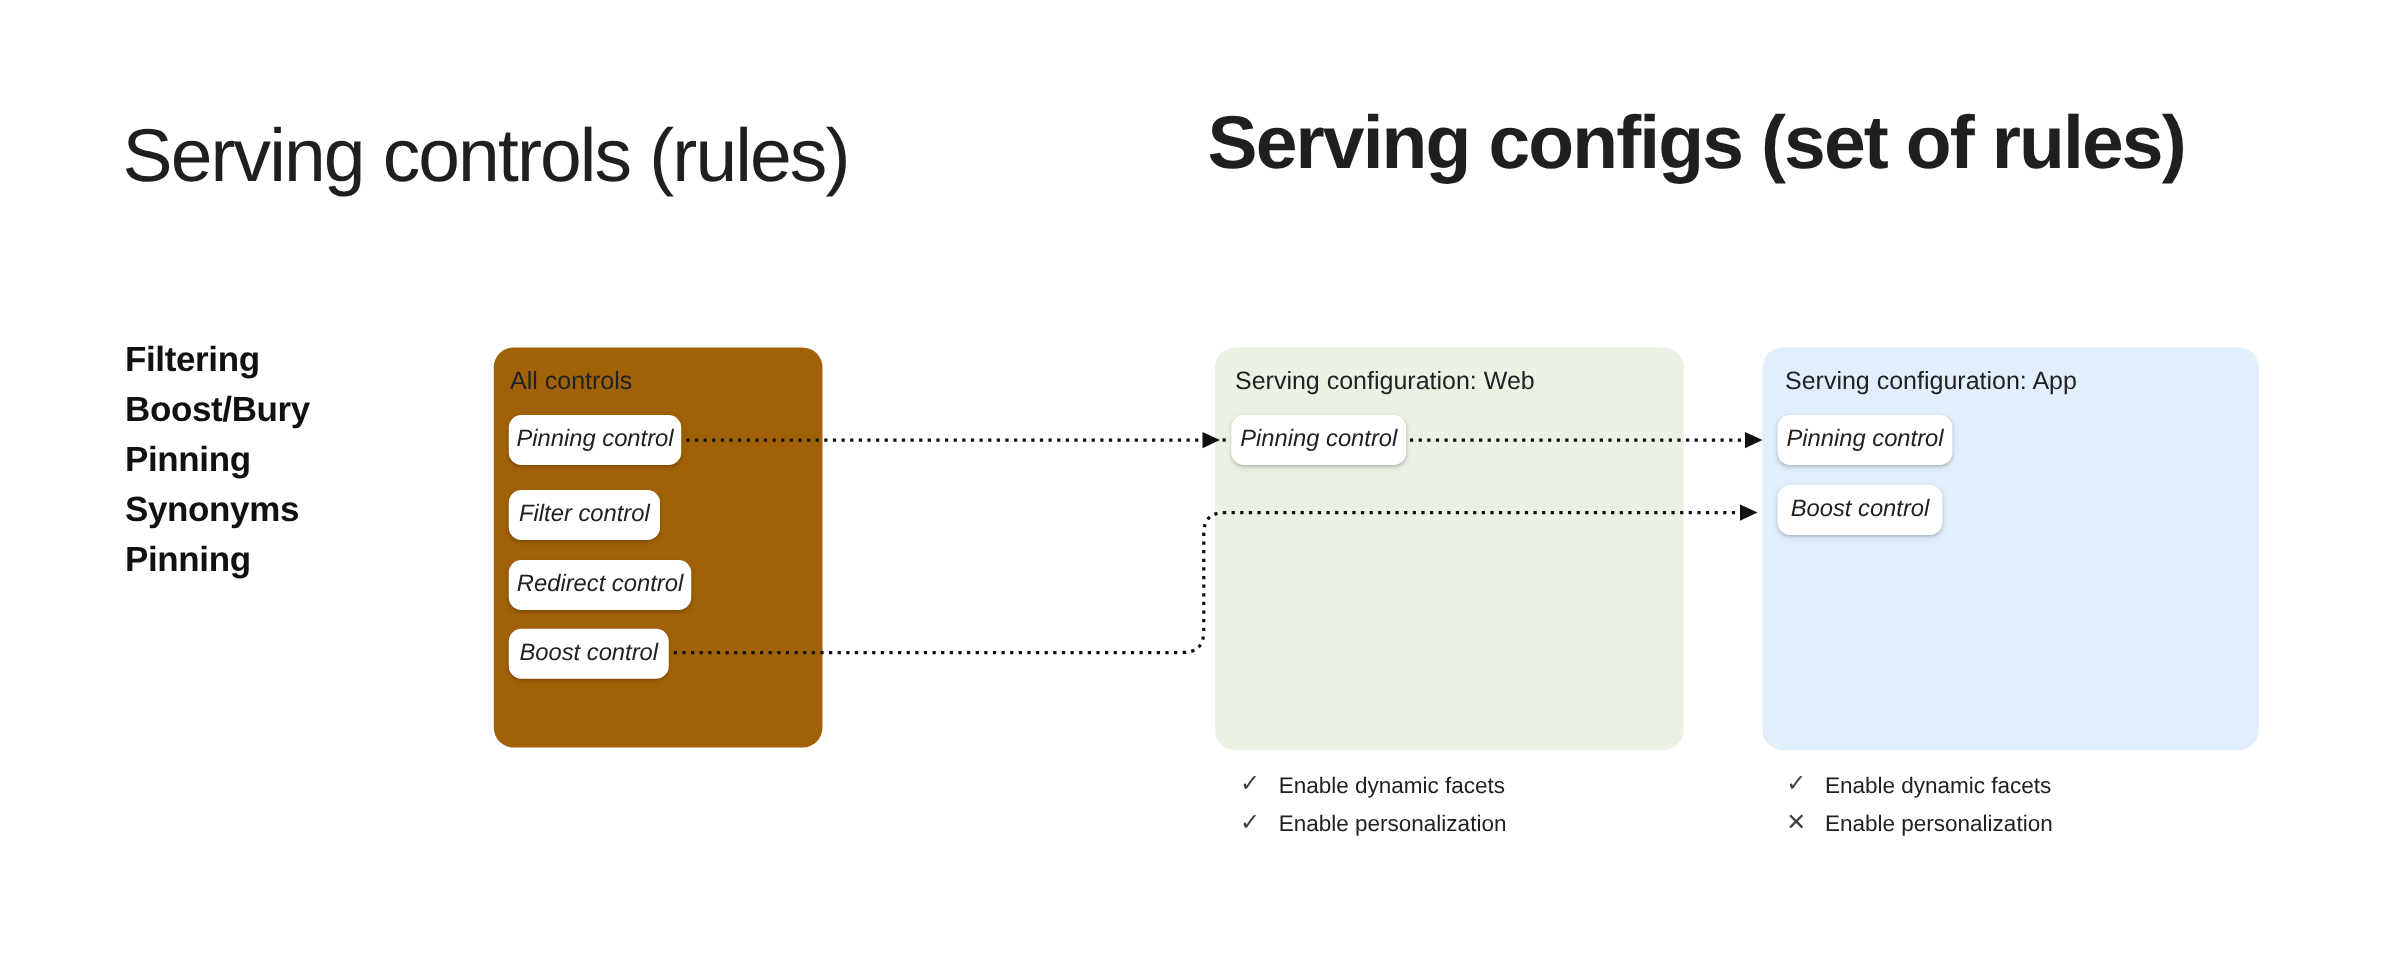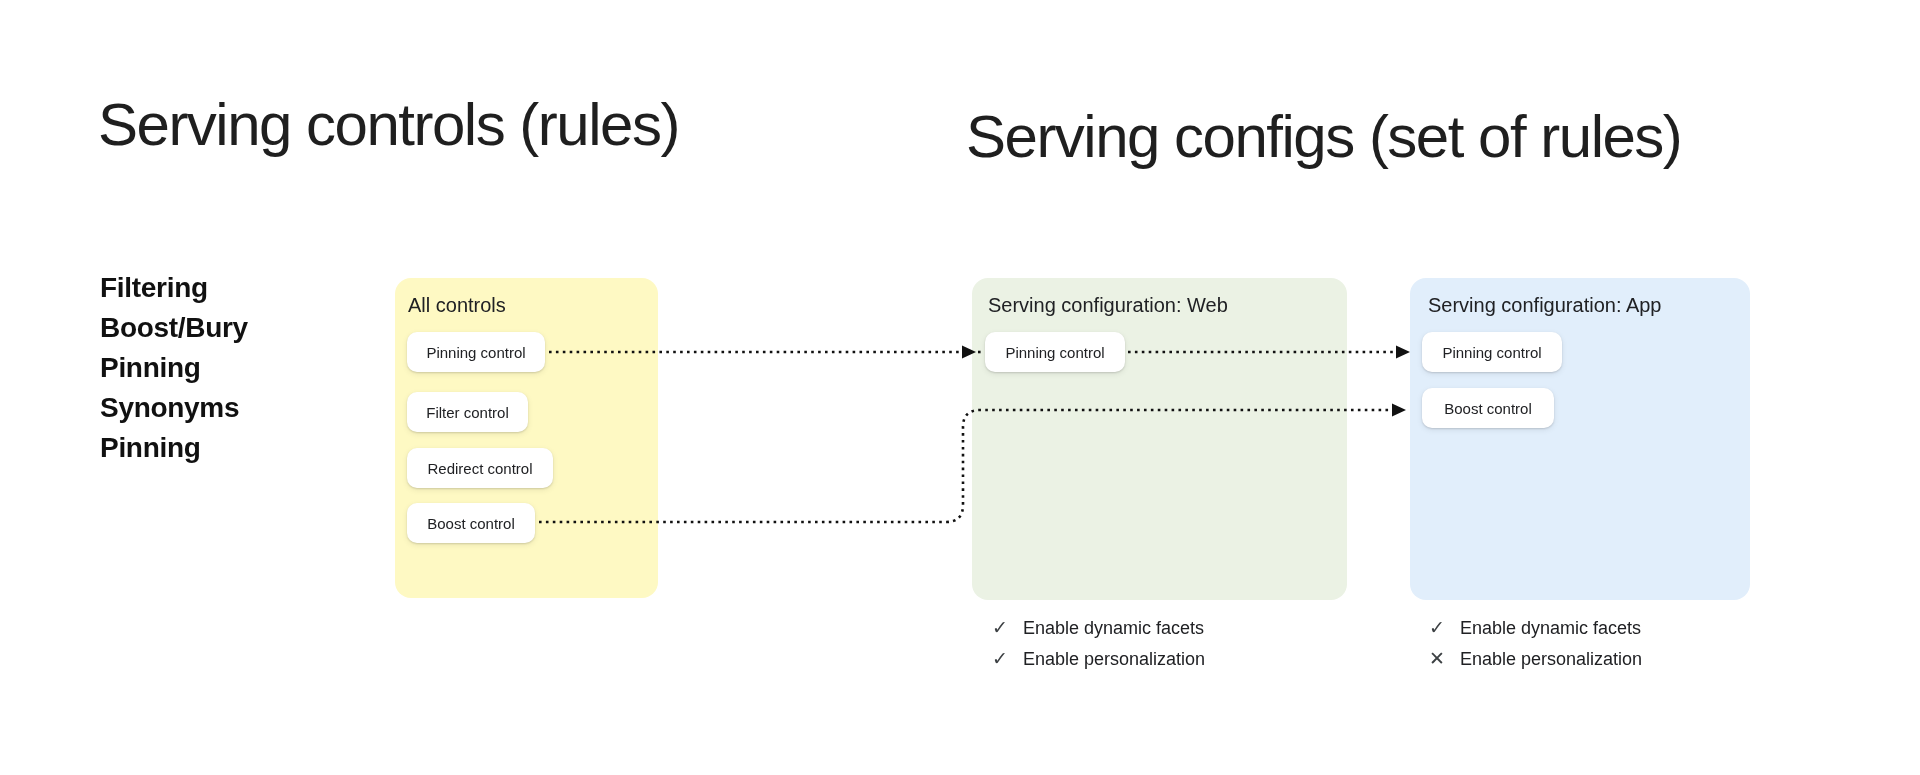--- a/index.html
+++ b/index.html
@@ -15,21 +15,21 @@
   .h1 {
     position: absolute;
     font-size: 60px;
     font-weight: 500;
     color: #1f1f1f;
     letter-spacing: -1.5px;
     line-height: 66px;
     white-space: nowrap;
   }
   #left-h1 { left: 98px; top: 92px; }
-  #right-h1 { left: 966px; top: 104px; }
+  #right-h1 { left: 966px; top: 81px; font-weight: bold; }
   .sub {
     position: absolute;
     font-size: 30px;
     font-weight: 400;
     color: #7d7d7d;
     letter-spacing: -0.2px;
     white-space: nowrap;
   }
   #left-sub { left: 100px; top: 174px; }
   #right-sub { left: 970px; top: 174px; }
@@ -48,47 +48,48 @@
     letter-spacing: -0.3px;
     white-space: nowrap;
   }
 
   .card {
     position: absolute;
     top: 278px;
     height: 322px;
     border-radius: 16px;
   }
-  #card-all { left: 395px; width: 263px; height: 320px; background: #fef9c3; }
+  #card-all { left: 395px; width: 263px; height: 320px; background: #a16207; }
   #card-web { left: 972px; width: 375px; background: #ebf2e4; }
-  #card-app { left: 1410px; width: 340px; background: #e1eefb; }
+  #card-app { left: 1410px; width: 397px; background: #e1eefb; }
 
   .card-label {
     position: absolute;
     left: 13px;
     top: 16px;
     font-size: 20px;
     color: #202124;
     white-space: nowrap;
   }
   #card-web .card-label { left: 16px; }
   #card-app .card-label { left: 18px; }
 
   .pill {
     position: absolute;
     background: #ffffff;
     border-radius: 10px;
     height: 40px;
     display: flex;
     align-items: center;
     justify-content: center;
-    font-size: 15px;
+    font-size: 19px;
     color: #202124;
     white-space: nowrap;
     box-shadow: 0 1px 2px rgba(0,0,0,0.14), 0 2px 6px rgba(0,0,0,0.08);
+    font-style: italic;
   }
   #pill-all-pinning   { left: 12px; top: 54px;  width: 138px; }
   #pill-all-filter    { left: 12px; top: 114px; width: 121px; }
   #pill-all-redirect  { left: 12px; top: 170px; width: 146px; }
   #pill-all-boost     { left: 12px; top: 225px; width: 128px; }
   #pill-web-pinning   { left: 13px; top: 54px;  width: 140px; }
   #pill-app-pinning   { left: 12px; top: 54px;  width: 140px; }
   #pill-app-boost     { left: 12px; top: 110px; width: 132px; }
 
   .features { position: absolute; top: 617px; }

